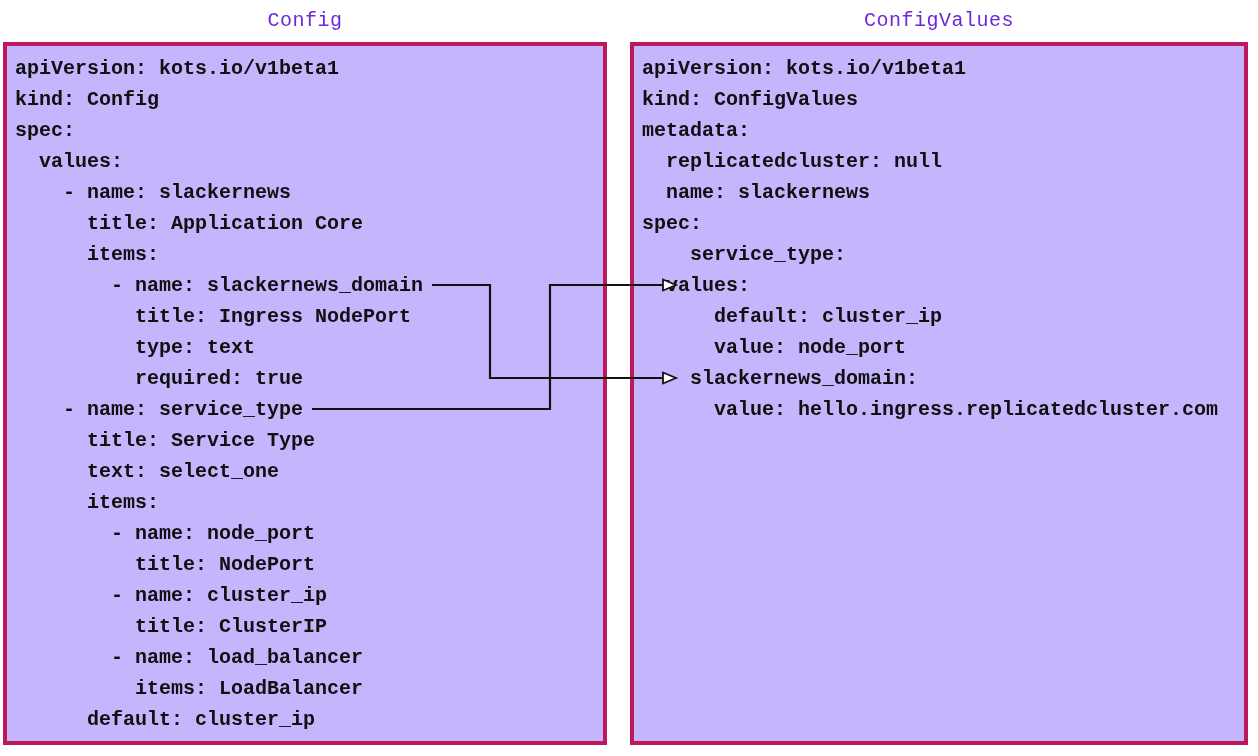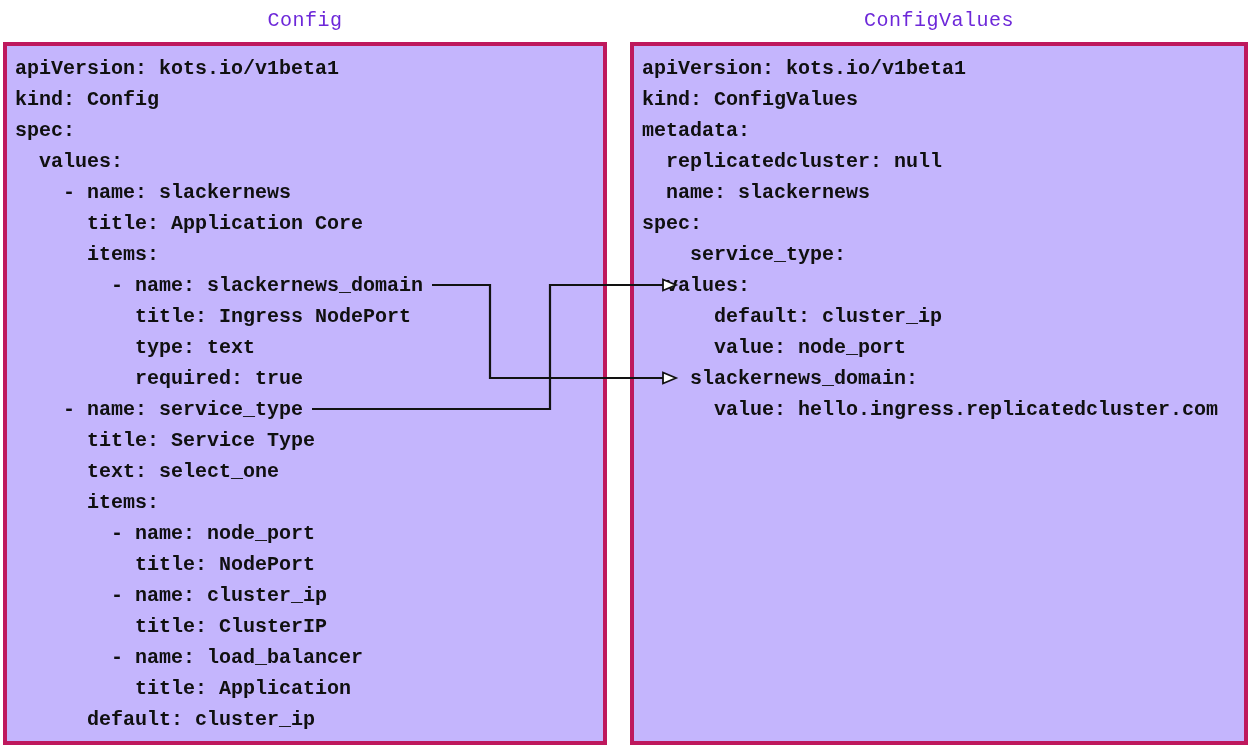--- a/index.html
+++ b/index.html
@@ -78,21 +78,21 @@
       <div class="code-line">          required: true</div>
       <div class="code-line">    - name: service_type</div>
       <div class="code-line">      title: Service Type</div>
       <div class="code-line">      text: select_one</div>
       <div class="code-line">      items:</div>
       <div class="code-line">        - name: node_port</div>
       <div class="code-line">          title: NodePort</div>
       <div class="code-line">        - name: cluster_ip</div>
       <div class="code-line">          title: ClusterIP</div>
       <div class="code-line">        - name: load_balancer</div>
-      <div class="code-line">          title: Application</div>
+      <div class="code-line">          items: LoadBalancer</div>
       <div class="code-line">      default: cluster_ip</div>
     </div>
 </div>
 
 <div class="panel" id="panel-configvalues">
   <div class="code-block">
       <div class="code-line">apiVersion: kots.io/v1beta1</div>
       <div class="code-line">kind: ConfigValues</div>
       <div class="code-line">metadata:</div>
       <div class="code-line">  replicatedcluster: null</div>

